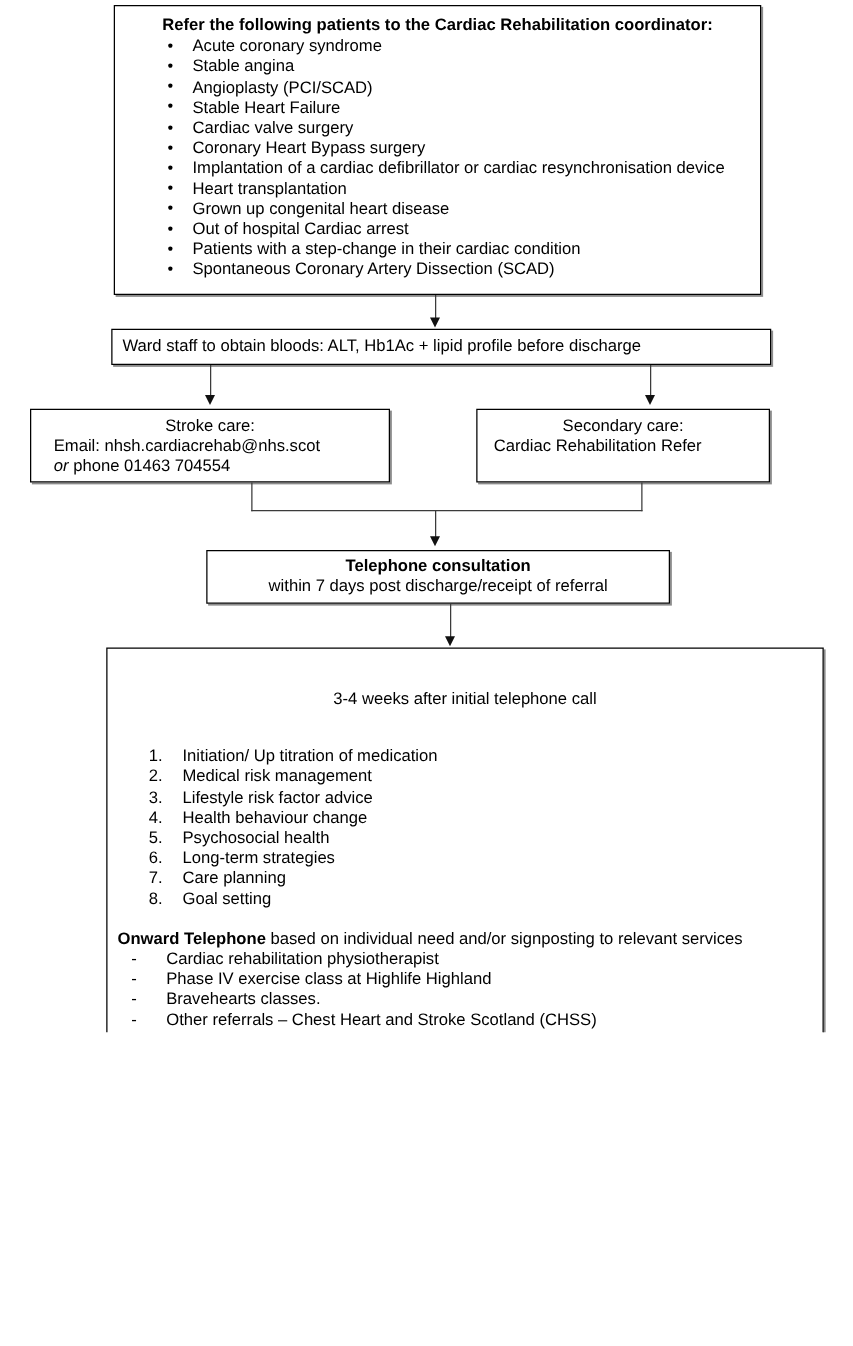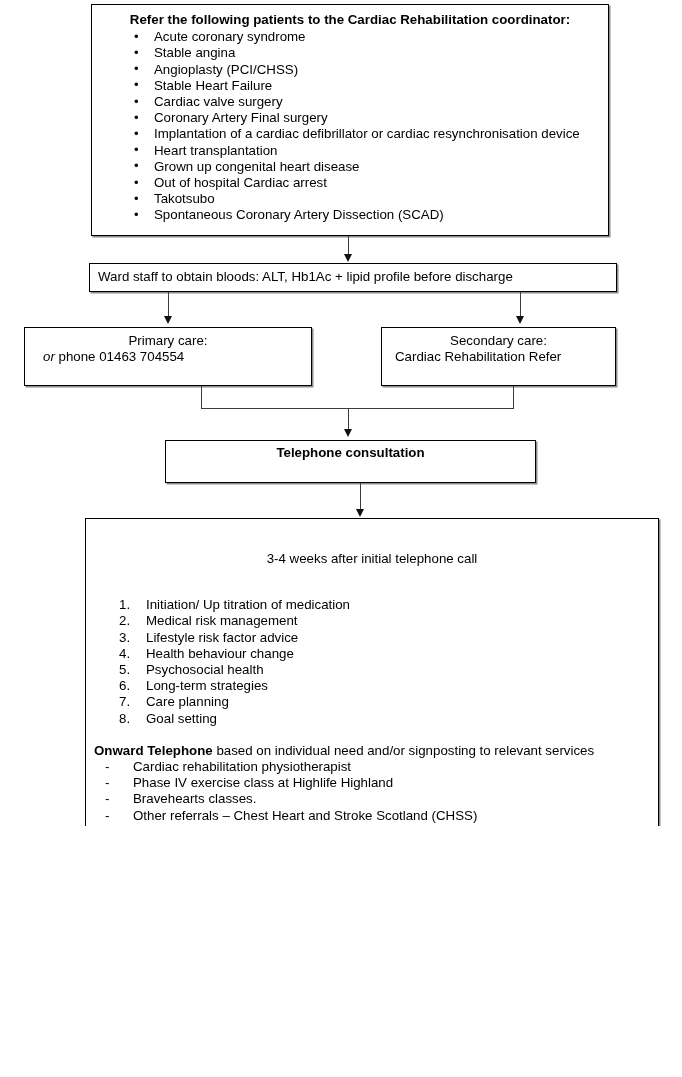--- a/index.html
+++ b/index.html
@@ -120,66 +120,70 @@
 </head>
 <body>
 
 <div id="canvas">
 
   <div class="box" style="left:91px; top:4px; width:518px; height:232px; padding-top:7px;">
     <div class="ttl t13">Refer the following patients to the Cardiac Rehabilitation coordinator:</div>
     <ul class="bul t13" style="margin-top:1px;">
       <li>Acute coronary syndrome</li>
       <li>Stable angina</li>
-      <li>Angioplasty (PCI/CHSS)</li>
+      <li>Angioplasty (PCI/SCAD)</li>
       <li>Stable Heart Failure</li>
       <li>Cardiac valve surgery</li>
-      <li>Coronary Artery Final surgery</li>
+      <li>Coronary Heart Bypass surgery</li>
       <li>Implantation of a cardiac defibrillator or cardiac resynchronisation device</li>
       <li>Heart transplantation</li>
       <li>Grown up congenital heart disease</li>
       <li>Out of hospital Cardiac arrest</li>
-      <li>Takotsubo</li>
+      <li>Patients with a step-change in their cardiac condition</li>
       <li>Spontaneous Coronary Artery Dissection (SCAD)</li>
     </ul>
   </div>
 
   <div class="vline" style="left:348px; top:236px; height:19px;"></div>
   <div class="arrowhead" style="left:343.5px; top:254px;"></div>
 
   <div class="box t13" style="left:89px; top:263px; width:528px; height:29px; display:flex; align-items:center;">
     <span class="pad-lr">Ward staff to obtain bloods: ALT, Hb1Ac + lipid profile before discharge</span>
   </div>
 
   <div class="vline" style="left:168px; top:292px; height:25px;"></div>
   <div class="arrowhead" style="left:163.5px; top:316px;"></div>
 
   <div class="vline" style="left:520px; top:292px; height:25px;"></div>
   <div class="arrowhead" style="left:515.5px; top:316px;"></div>
 
   <div class="box t13" style="left:24px; top:327px; width:288px; height:59px; padding-top:5px;">
-    <div class="ctr">Primary care:</div>
+    <div class="ctr">Stroke care:</div>
+    <div style="padding-left:18px;">
+      <span>Email: nhsh.cardiacrehab@nhs.scot</span>
+    </div>
     <div style="padding-left:18px;">
       <span class="i">or</span><span> phone 01463 704554</span>
     </div>
   </div>
 
   <div class="box t13" style="left:381px; top:327px; width:235px; height:59px; padding-top:5px;">
     <div class="ctr">Secondary care:</div>
     <div style="padding-left:13px;">Cardiac Rehabilitation Refer</div>
   </div>
 
   <div class="vline" style="left:201px; top:386px; height:23px;"></div>
   <div class="vline" style="left:513px; top:386px; height:23px;"></div>
   <div class="hline" style="left:201px; top:408px; width:313px;"></div>
   <div class="vline" style="left:348px; top:408px; height:22px;"></div>
   <div class="arrowhead" style="left:343.5px; top:429px;"></div>
 
   <div class="box t13" style="left:165px; top:440px; width:371px; height:43px; padding-top:4px;">
     <div class="ttl">Telephone consultation</div>
+    <div class="ctr">within 7 days post discharge/receipt of referral</div>
   </div>
 
   <div class="vline" style="left:360px; top:483px; height:27px;"></div>
   <div class="arrowhead" style="left:355.5px; top:509px;"></div>
 
   <div class="box t13" style="left:85px; top:518px; width:574px; height:338px; padding-top:12px;">
 
     <div class="ctr" style="margin-top:20px;">3-4 weeks after initial telephone call</div>
 
     <ol class="num" style="margin-top:30px;">

